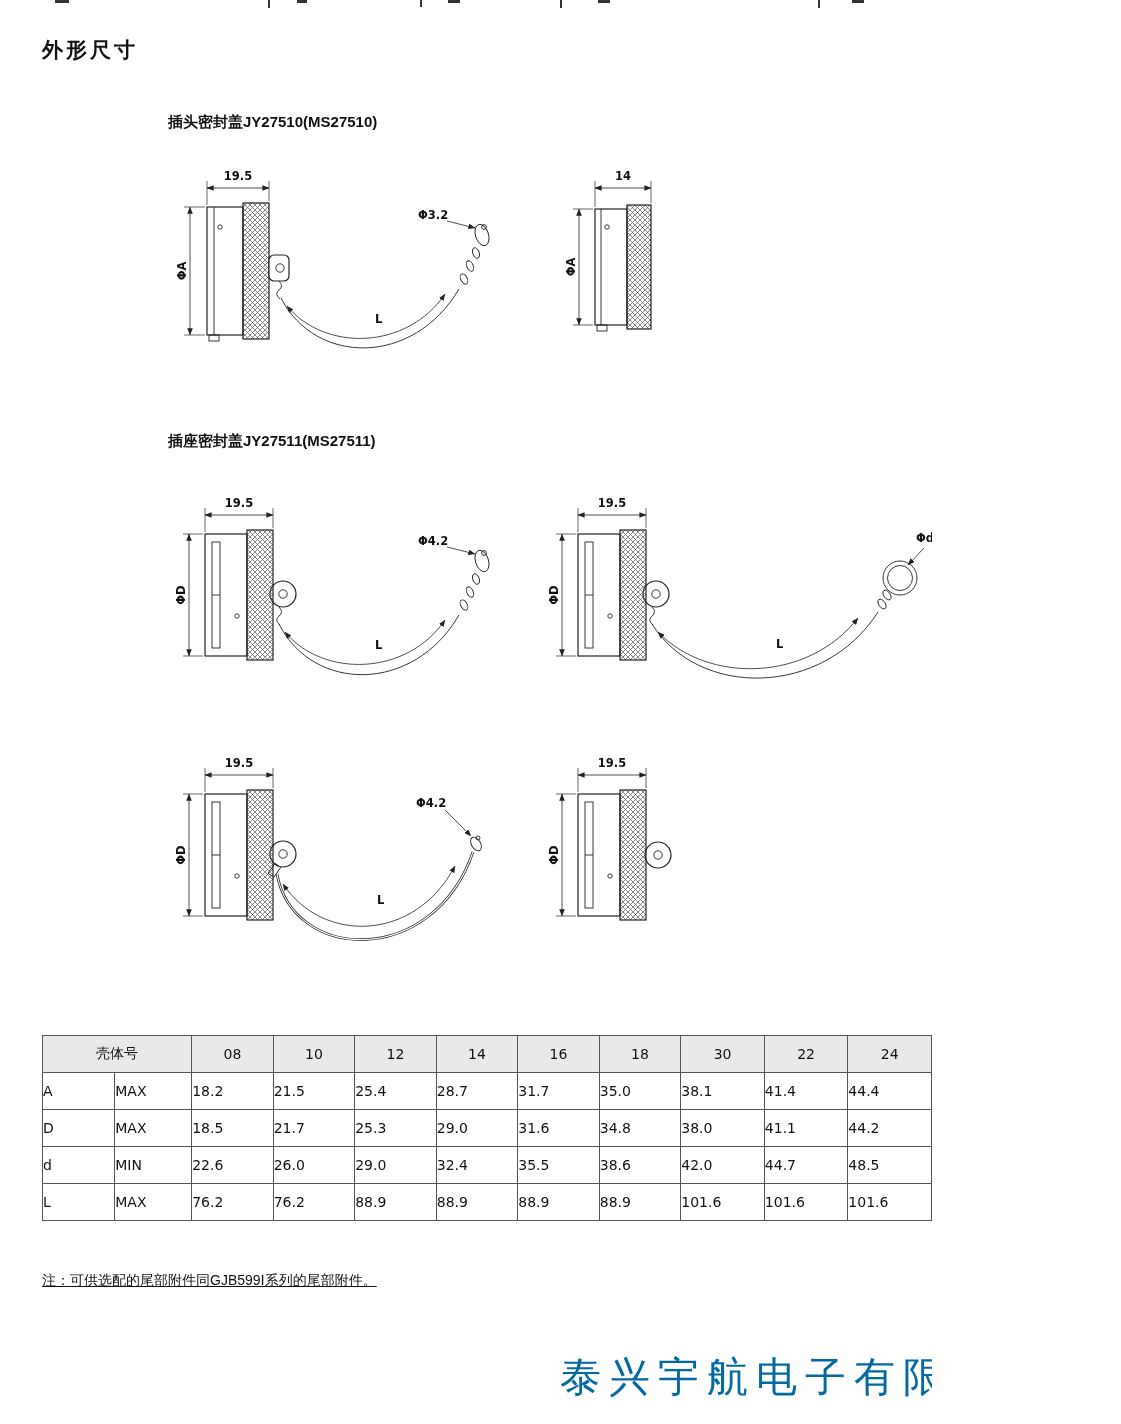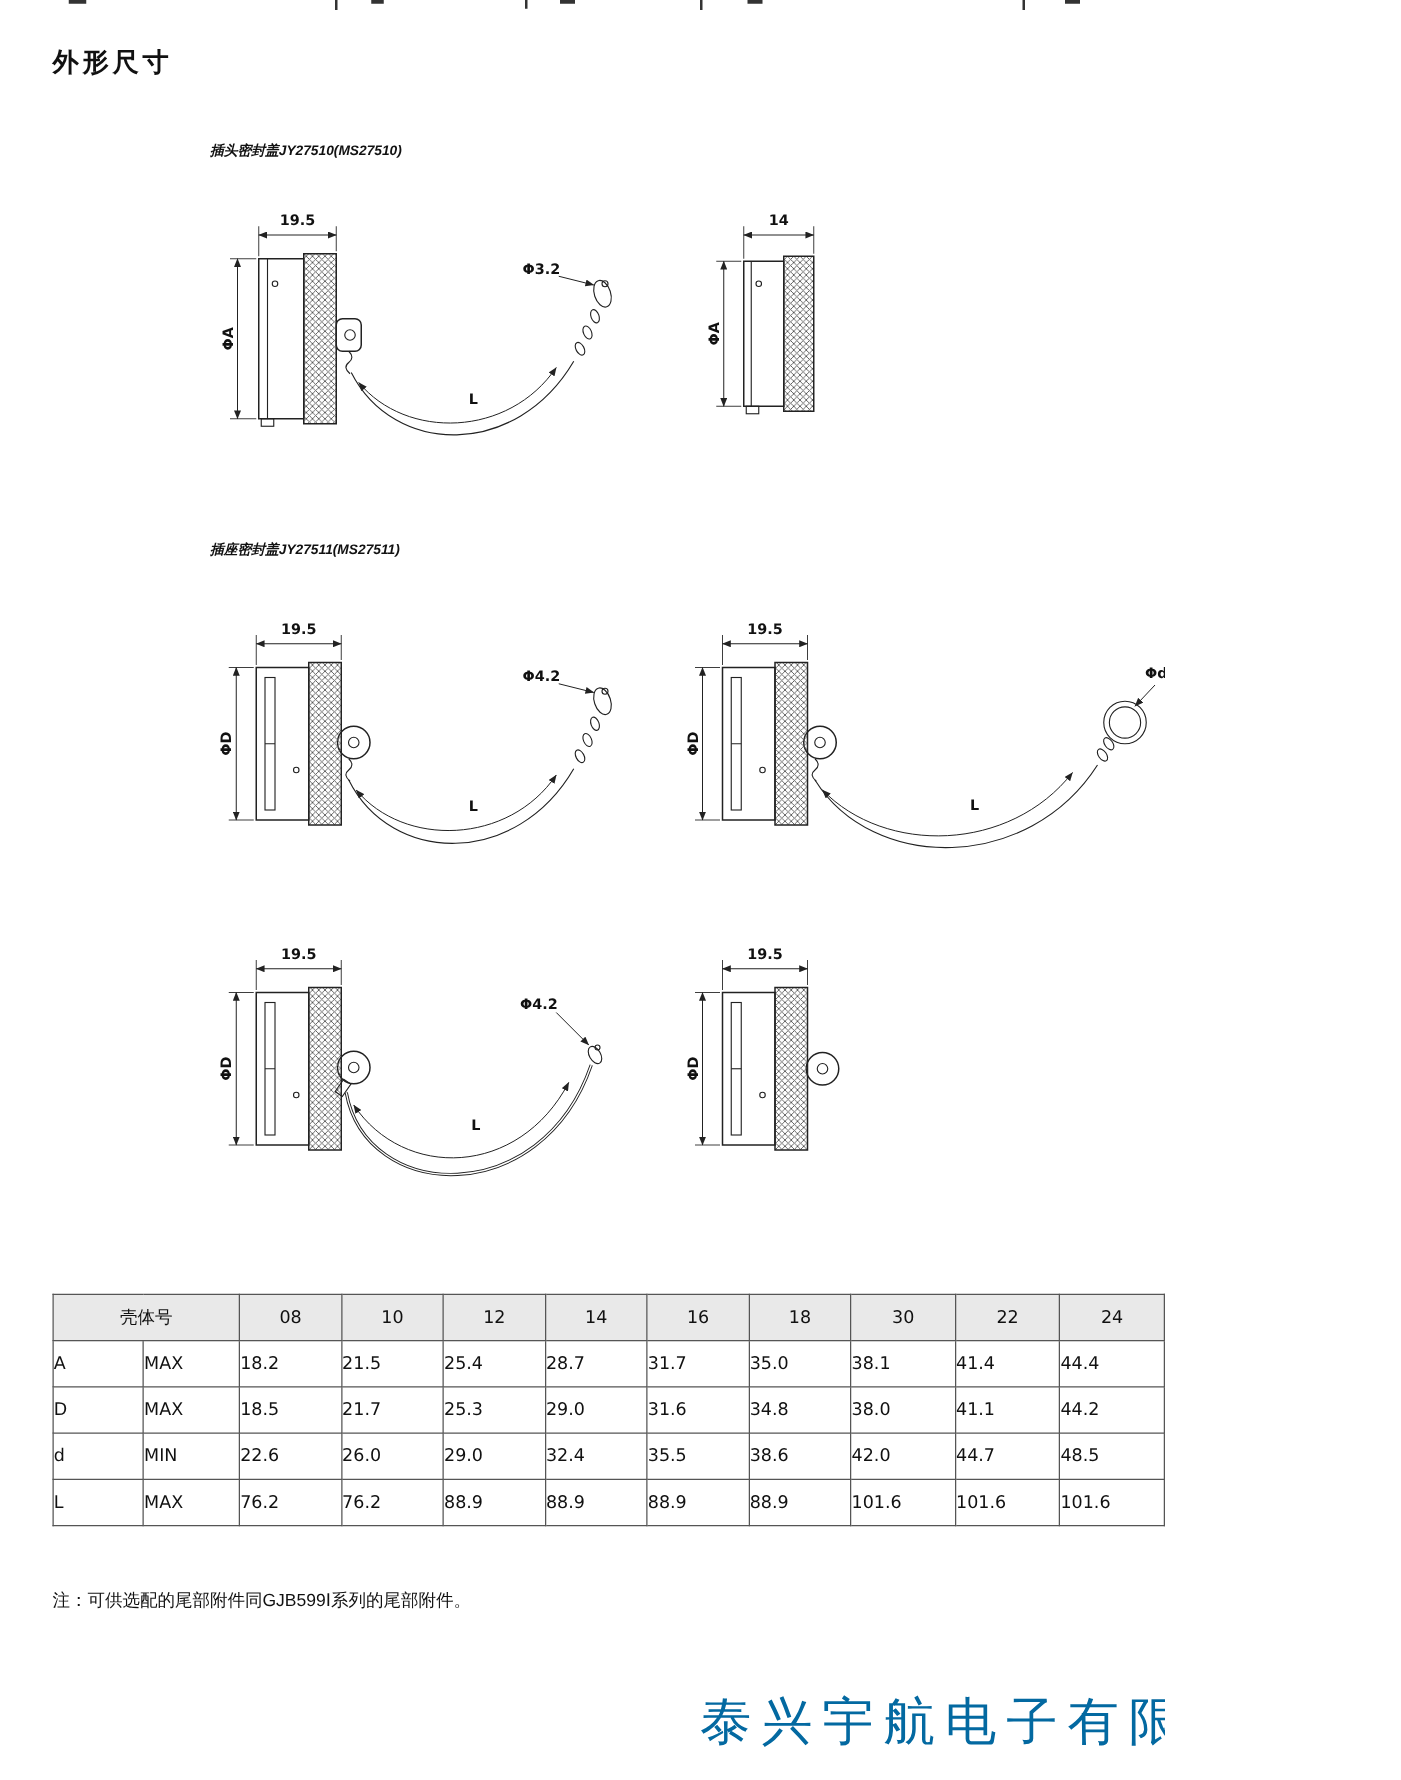--- a/index.html
+++ b/index.html
@@ -6,34 +6,34 @@
   html,body { background:#ffffff; }
   .page {
     position:relative; width:932px; height:1424px; background:#fff;
     font-family:"Liberation Sans","DejaVu Sans",sans-serif; color:#111;
     overflow:hidden;
   }
   .page-title {
     position:absolute; left:42px; top:36px;
     font-size:21px; font-weight:bold; letter-spacing:3px;
   }
-  .section-title { position:absolute; font-size:11px; font-weight:bold;font-style:italic; }
+  .section-title { position:absolute; font-size:15px; font-weight:bold; }
   .section-title.s1 { left:168px; top:113px; }
   .section-title.s2 { left:168px; top:432px; }
 
   .watermark {
     position:absolute; left:392px; top:568px; font-size:122px; font-weight:bold;
     color:rgba(136,156,215,0.55); letter-spacing:42px; white-space:nowrap;
     pointer-events:none;
   }
   .footer-watermark {
     position:absolute; left:560px; top:1350px; font-size:41px;
     color:#0369a1; letter-spacing:8px; white-space:nowrap;
   }
-  .note { position:absolute; left:42px; top:1272px; font-size:14px; }
+  .note { position:absolute; left:42px; top:1272px; font-size:14px;text-decoration:underline; }
 
   
   .top-frag { position:absolute; background:#333; }
 
   
   .drw { position:absolute; }
   .drw .part  { stroke:#222; stroke-width:1.2; fill:#fff; }
   .drw .pline { stroke:#222; stroke-width:.9;  fill:none; }
   .drw .knurlrect { stroke:#222; stroke-width:1.2; fill:url(#knurl); }
   .drw .dim  { stroke:#222; stroke-width:.8; fill:none;

